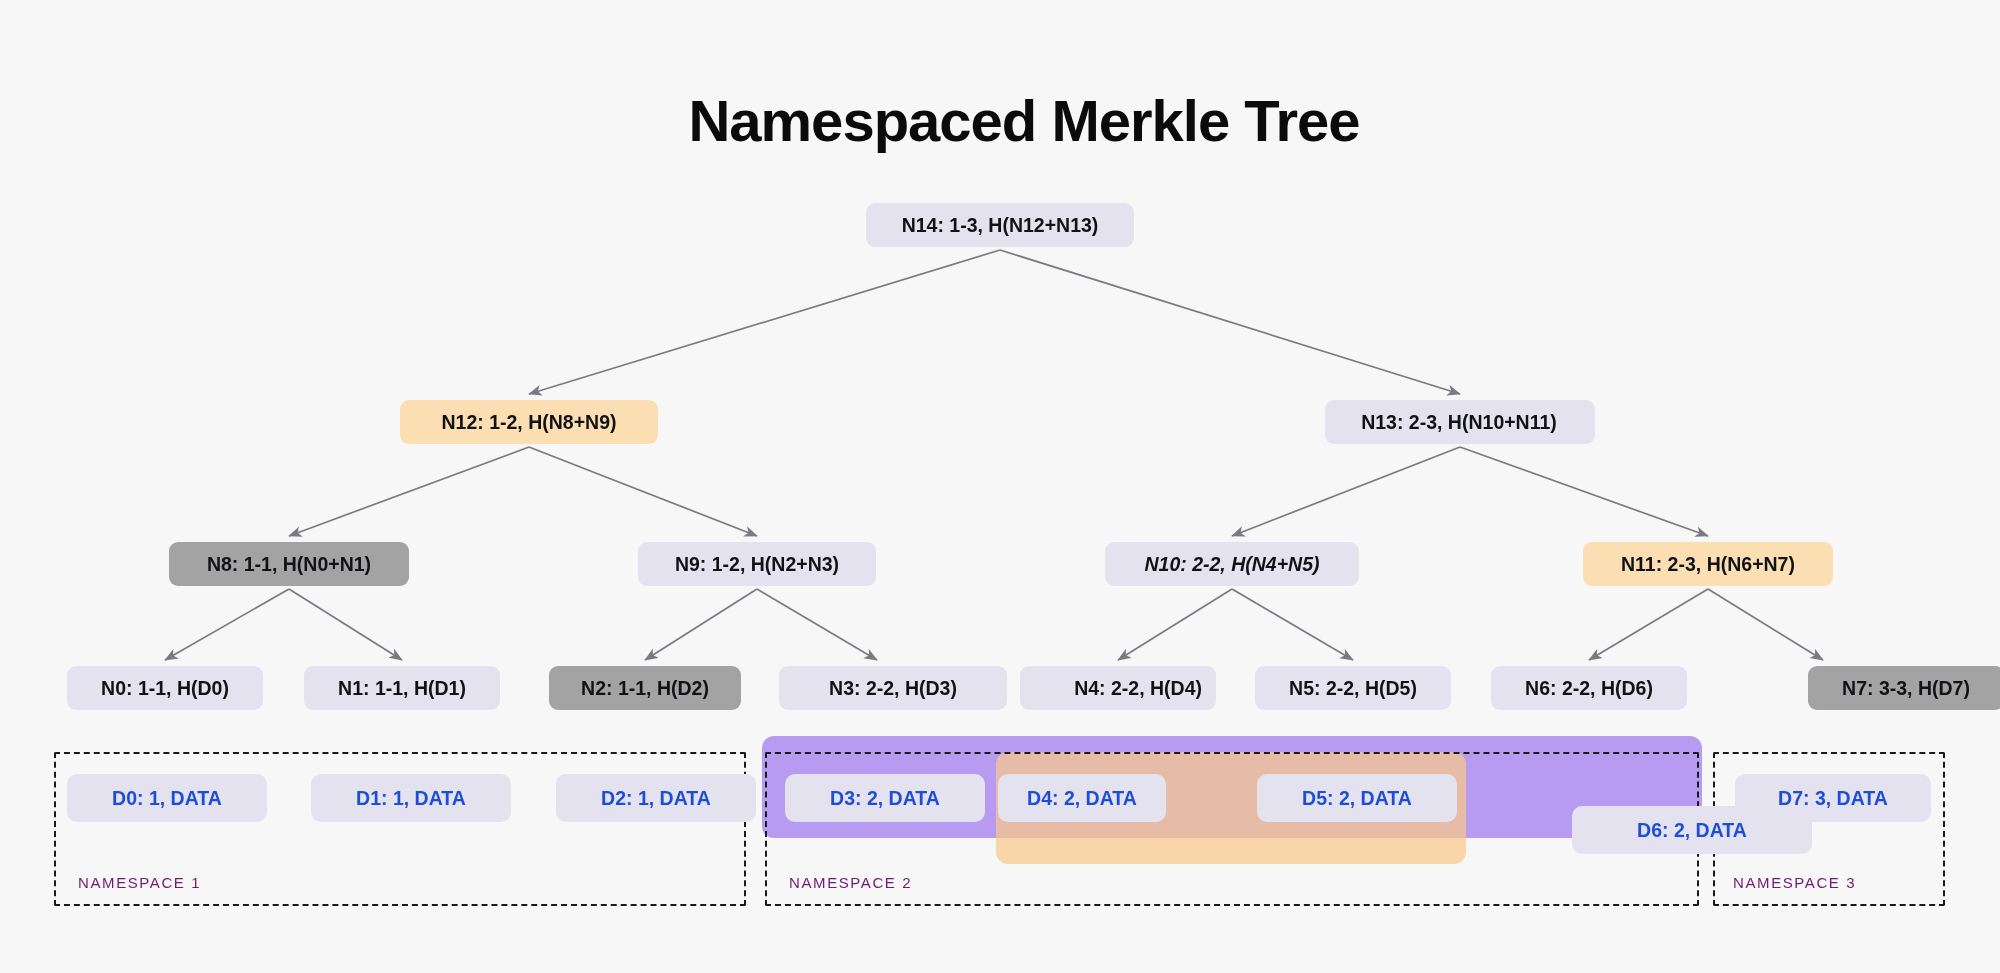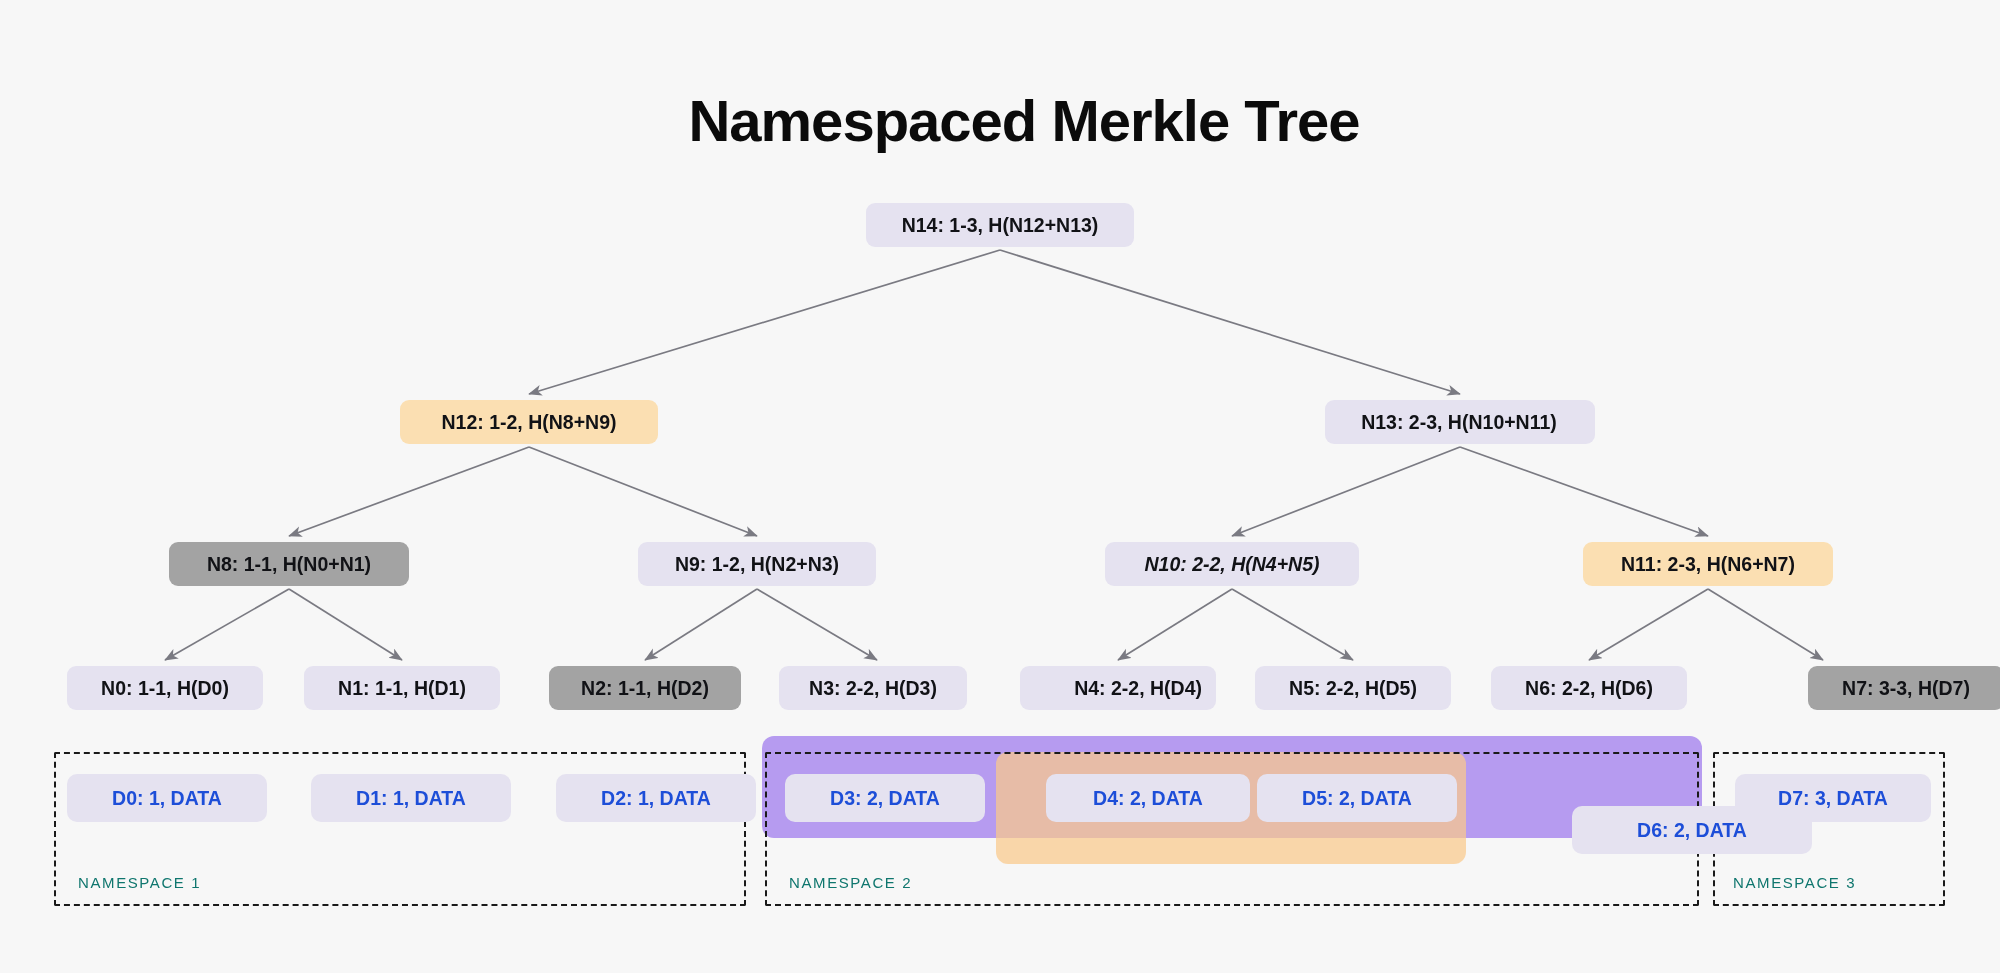--- a/index.html
+++ b/index.html
@@ -70,21 +70,21 @@
     border-radius: 2px;
     box-sizing: border-box;
     z-index: 4;
     background: transparent;
   }
   .ns-label {
     position: absolute;
     font-size: 15px;
     font-weight: 500;
     letter-spacing: 1.6px;
-    color: #0f766e;
+    color: #701a75;
     z-index: 7;
     white-space: nowrap;
   }
 
   
   .band {
     position: absolute;
     border-radius: 12px;
     box-sizing: border-box;
   }
@@ -148,29 +148,29 @@
     <div class="node lav" style="left: 866px; top: 203px; width: 268px;">N14: 1-3, H(N12+N13)</div>
     <div class="node orange" style="left: 400px; top: 400px; width: 258px;">N12: 1-2, H(N8+N9)</div>
     <div class="node lav" style="left: 1325px; top: 400px; width: 270px; padding-left: 12px;">N13: 2-3, H(N10+N11)</div>
     <div class="node purple" style="left: 169px; top: 542px; width: 240px;">N8: 1-1, H(N0+N1)</div>
     <div class="node lav" style="left: 638px; top: 542px; width: 238px;">N9: 1-2, H(N2+N3)</div>
     <div class="node lav" style="left: 1105px; top: 542px; width: 254px; font-style: italic;">N10: 2-2, H(N4+N5)</div>
     <div class="node orange" style="left: 1583px; top: 542px; width: 250px;">N11: 2-3, H(N6+N7)</div>
     <div class="node lav" style="left: 67px; top: 666px; width: 196px;">N0: 1-1, H(D0)</div>
     <div class="node lav" style="left: 304px; top: 666px; width: 196px;">N1: 1-1, H(D1)</div>
     <div class="node purple" style="left: 549px; top: 666px; width: 192px;">N2: 1-1, H(D2)</div>
-    <div class="node lav" style="left: 779px; top: 666px; width: 188px;">N3: 2-2, H(D3)</div>
+    <div class="node lav" style="left: 779px; top: 666px; width: 228px;">N3: 2-2, H(D3)</div>
     <div class="node lav" style="left: 1020px; top: 666px; width: 196px; text-align: right;">N4: 2-2, H(D4)</div>
     <div class="node lav" style="left: 1255px; top: 666px; width: 196px;">N5: 2-2, H(D5)</div>
     <div class="node lav" style="left: 1491px; top: 666px; width: 196px;">N6: 2-2, H(D6)</div>
     <div class="node purple" style="left: 1808px; top: 666px; width: 196px;">N7: 3-3, H(D7)</div>
   </div>
 
 <div id="data-container">
     <div class="datachip" style="left: 67px; top: 774px; width: 200px;">D0: 1, DATA</div>
     <div class="datachip" style="left: 311px; top: 774px; width: 200px;">D1: 1, DATA</div>
     <div class="datachip" style="left: 556px; top: 774px; width: 200px;">D2: 1, DATA</div>
     <div class="datachip" style="left: 785px; top: 774px; width: 200px;">D3: 2, DATA</div>
-    <div class="datachip" style="left: 1046px; top: 774px; width: 204px;">D4: 2, DATA</div>
+    <div class="datachip" style="left: 998px; top: 774px; width: 168px;">D4: 2, DATA</div>
     <div class="datachip" style="left: 1257px; top: 774px; width: 200px;">D5: 2, DATA</div>
     <div class="datachip" style="left: 1572px; top: 774px; width: 240px; margin-top: 32px;">D6: 2, DATA</div>
     <div class="datachip" style="left: 1735px; top: 774px; width: 196px;">D7: 3, DATA</div>
   </div>
 
 </body></html>

